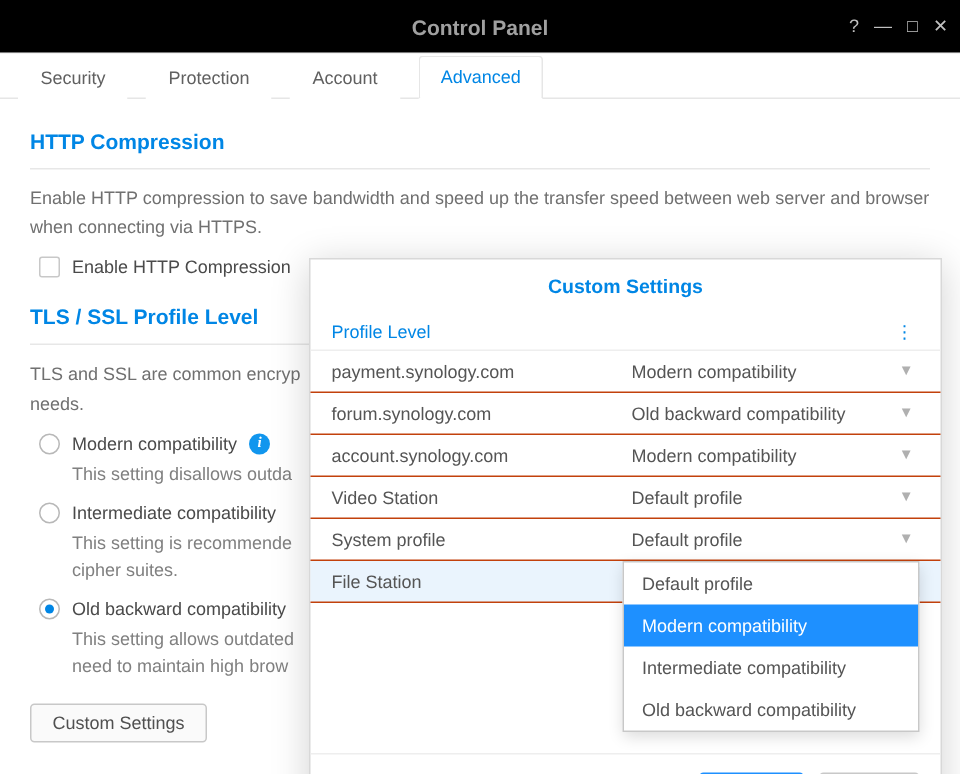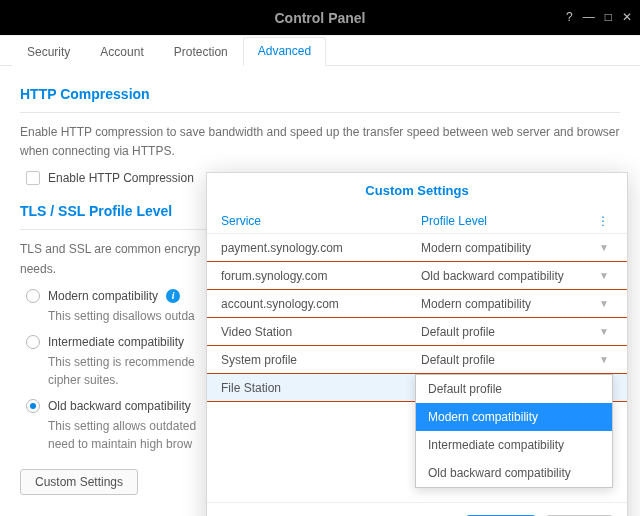--- a/index.html
+++ b/index.html
@@ -1,20 +1,20 @@
 <!DOCTYPE html>
 <html><head>
 <meta charset="utf-8">
 <style>
   * { box-sizing: border-box; margin: 0; padding: 0; }
   html, body { width: 640px; height: 516px; overflow: hidden; font-family: -apple-system, "Segoe UI", Arial, sans-serif; font-size: 12px; color: #4a4a4a; background: #fff; }
   .titlebar { height: 36px; display: flex; align-items: center; justify-content: center; position: relative; background: #000000; border-bottom: 1px solid #f2f2f2; }
   .titlebar-title { color: #a0a0a0; font-size: 14px; font-weight: 600; }
   .titlebar-controls { position: absolute; right: 8px; top: 10px; display: flex; gap: 10px; color: #c0c0c0; }
-  .tabs { display: flex; border-bottom: 1px solid #e6e6e6; padding: 0 12px; gap: 0; height: 30px; align-items: flex-end; text-align: center; }
+  .tabs { display: flex; border-bottom: 1px solid #e6e6e6; padding: 0 12px; gap: 12px; height: 30px; align-items: flex-end; text-align: center; }
   .tab { padding: 6px 14px 7px; cursor: pointer; color: #606060; border: 1px solid transparent; border-bottom: none; position: relative; bottom: -1px; background: #fff; border-radius: 3px 3px 0 0; }
   .tab.active { color: #0086e5; border-color: #e6e6e6; border-bottom: 1px solid #fff; }
   .content { padding: 14px 20px; overflow-y: auto; height: calc(516px - 66px); }
   .section-title { color: #0086e5; font-size: 14px; font-weight: 700; margin: 6px 0 10px; }
   .section-rule { border: none; border-top: 1px solid #e7e7e7; margin: 4px 0 10px; }
   .desc { color: #707070; line-height: 1.6; margin-bottom: 10px; }
   .checkbox-row { display: flex; align-items: center; gap: 8px; margin: 6px 0 8px 6px; }
   .cb { width: 14px; height: 14px; border: 1px solid #c8c8c8; border-radius: 2px; background: #fff; }
   .radio-group { margin-left: 6px; }
   .radio-row { display: flex; align-items: center; gap: 8px; margin: 10px 0 4px; }
@@ -49,22 +49,22 @@
   <div class="titlebar-controls">
     <span>?</span>
     <span>—</span>
     <span>□</span>
     <span>✕</span>
   </div>
 </div>
 
 <div class="tabs">
   <div class="tab">Security</div>
+  <div class="tab">Protection</div>
   <div class="tab">Account</div>
-  <div class="tab">Protection</div>
   <div class="tab active">Advanced</div>
 </div>
 
 <div class="content">
 
   <div class="section-title">HTTP Compression</div>
   <hr class="section-rule">
   <div class="desc">Enable HTTP compression to save bandwidth and speed up the transfer speed between web server and browser when connecting via HTTPS.</div>
   <div class="checkbox-row">
     <span class="cb"></span>
@@ -98,21 +98,20 @@
     <div class="radio-desc" style="white-space:pre-line">This setting allows outdated
 need to maintain high brow</div>
   </div>
 
   <div class="btn" style="margin:8px 0 0 0">Custom Settings</div>
 </div>
 
 <div class="modal">
   <div class="modal-title">Custom Settings</div>
   <div class="thead">
-    <div class="col1">Service</div>
     <div>Profile Level</div>
     <div class="col-menu">⋮</div>
   </div>
 
   <div class="trow">
     <div class="col1">payment.synology.com</div>
     <div class="col2">
         <span>Modern compatibility</span>
         <span class="caret">▼</span>
       </div>

